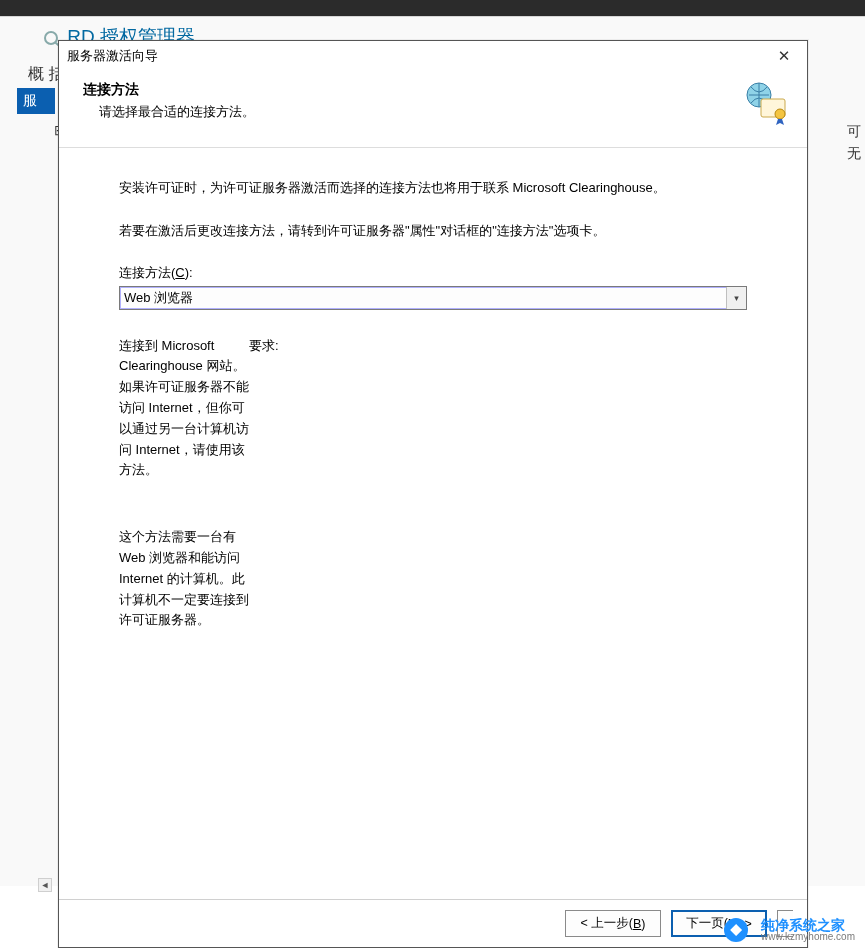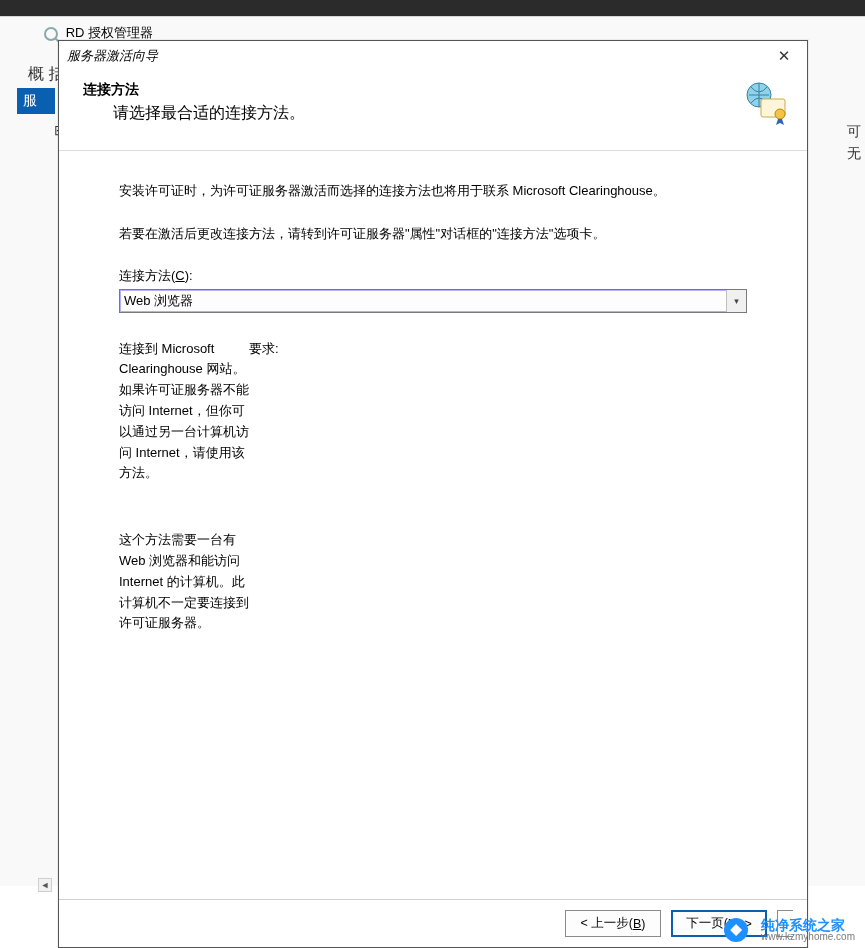--- a/index.html
+++ b/index.html
@@ -19,21 +19,21 @@
   }
   .bg-gray {
     position: absolute;
     left: 0; top: 16px; width: 865px; height: 870px;
     background: #f9f9f9;
     border-top: 1px solid #d7d7d7;
   }
   .rd-bar {
     position: absolute;
     left: 44px; top: 24px;
-    color: #000000; font-size: 13px;
+    color: #0369a1; font-size: 19px;
   }
   .rd-icon {
     display:inline-block; width:14px; height:14px;
     border-radius:50%; border:2px solid #8aa;
     position:relative; vertical-align:middle; margin-right:4px;
   }
   .rd-icon::after{ content:""; position:absolute; width:6px; height:2px;
     background:#8aa; right:-4px; bottom:-2px; transform:rotate(40deg);}
   .side-text { position:absolute; left:28px; top:64px; color:#333; font-size:16px;}
   .side-tab {
@@ -58,31 +58,31 @@
   .wizard {
     position:absolute; left:58px; top:40px; width:750px; height:908px;
     background:#fff; border:1px solid #555;
     box-shadow: 0 0 0 1px rgba(0,0,0,.05);
     display:flex; flex-direction:column;
   }
   .wiz-titlebar {
     height:30px; display:flex; align-items:center; padding:0 8px;
     position:relative;
   }
-  .wiz-title { font-size:13px; color:#000;font-style:italic; }
+  .wiz-title { font-size:13px; color:#000; }
   .wiz-close { position:absolute; right:6px; top:4px; width:34px; height:22px;
     display:flex; align-items:center; justify-content:center; cursor:pointer;}
   .wiz-close span{ font-size:15px; color:#333; font-family:Arial;}
   .wiz-header {
     padding:10px 24px 26px 24px;
     border-bottom:1px solid #ddd;
     position:relative; min-height:70px;
   }
   .wiz-header h2{ margin:0 0 4px 0; font-size:14px; font-weight:bold;}
-  .wiz-header .sub{ margin-left:30px; font-size:16px;}
+  .wiz-header .sub{ margin-left:16px; font-size:13px;}
   .hdr-icon {
     position:absolute; right:18px; top:8px; width:46px; height:46px;
   }
   .wiz-body {
     flex:1 1 auto; padding:30px 60px 10px 60px; font-size:13px; color:#000;
     overflow:hidden;
   }
   .para { margin:0 0 22px 0; line-height:1.6; }
   .label-cm { margin:14px 0 4px 0; }
   .combo {

